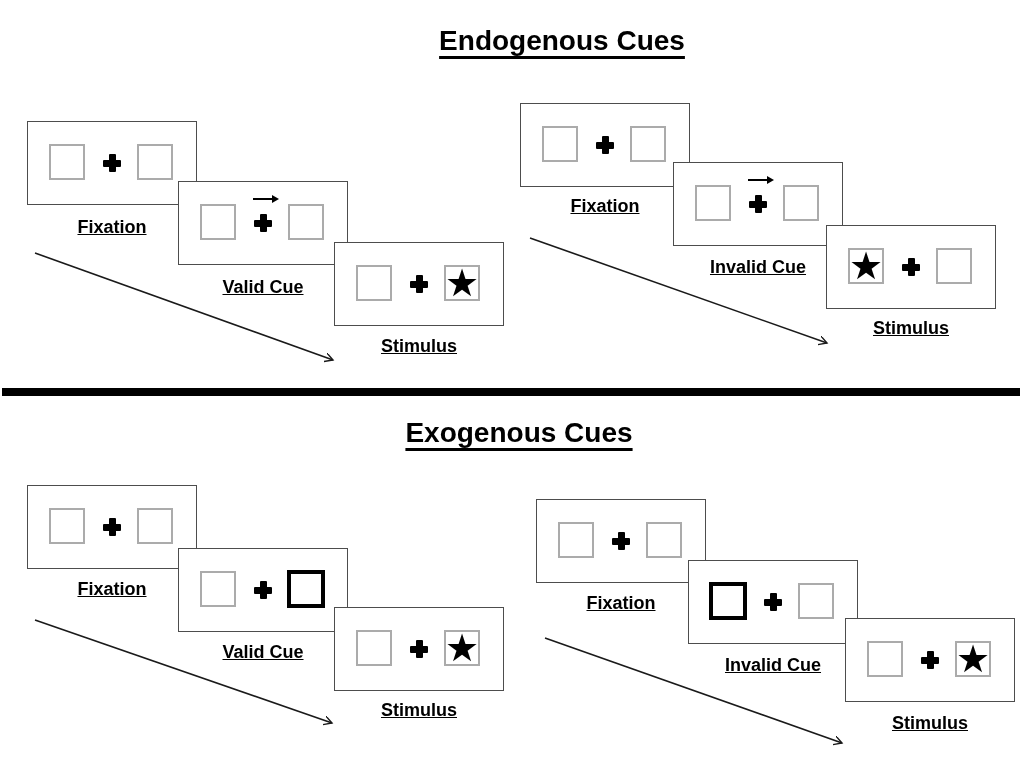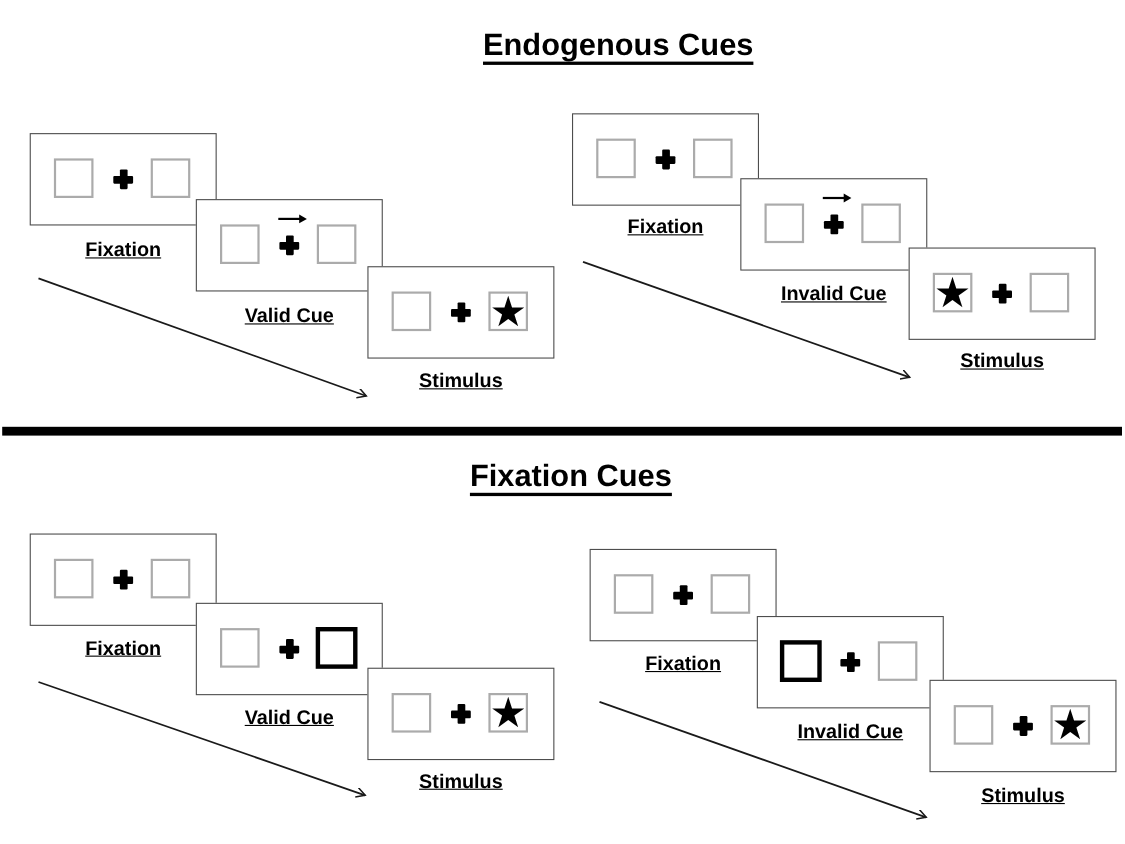--- a/index.html
+++ b/index.html
@@ -138,21 +138,21 @@
   <div class="box left">
     <span class="star">★</span>
   </div>
   <div class="plus"></div>
   <div class="box right"></div>
 </div>
 <div class="plabel" style="left:826px;top:318px;">Stimulus</div>
 
 <div class="separator"></div>
 
-<div class="title" style="left:519px;top:417px;">Fixation Cues</div>
+<div class="title" style="left:519px;top:417px;">Exogenous Cues</div>
 
 <div class="panel" style="left:27px;top:485px;">
   <div class="box left"></div>
   <div class="plus"></div>
   <div class="box right"></div>
 </div>
 <div class="plabel" style="left:27px;top:579px;">Fixation</div>
 
 <div class="panel" style="left:178px;top:548px;">
   <div class="box left"></div>

